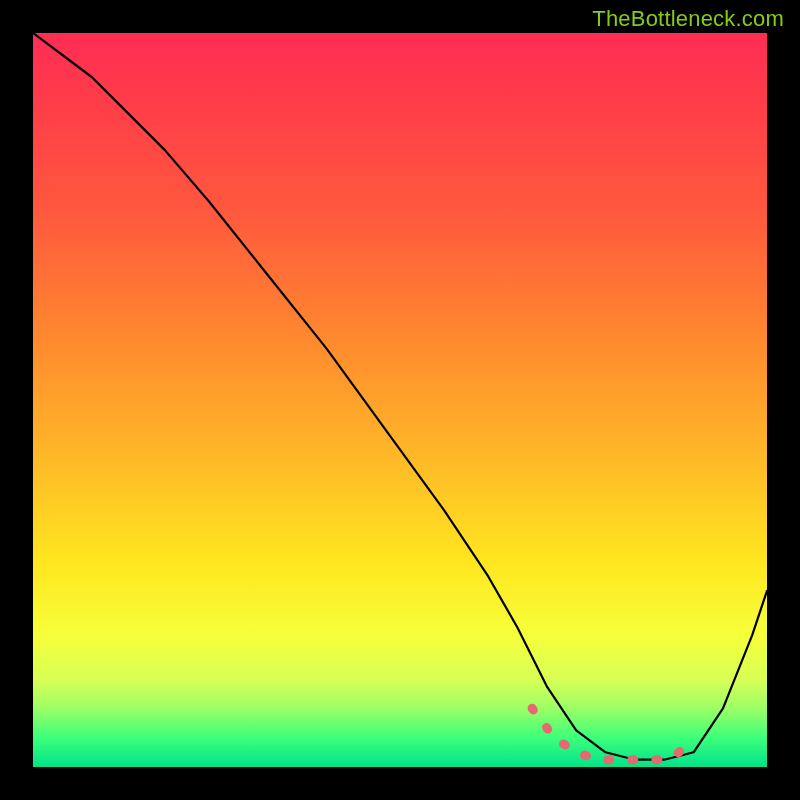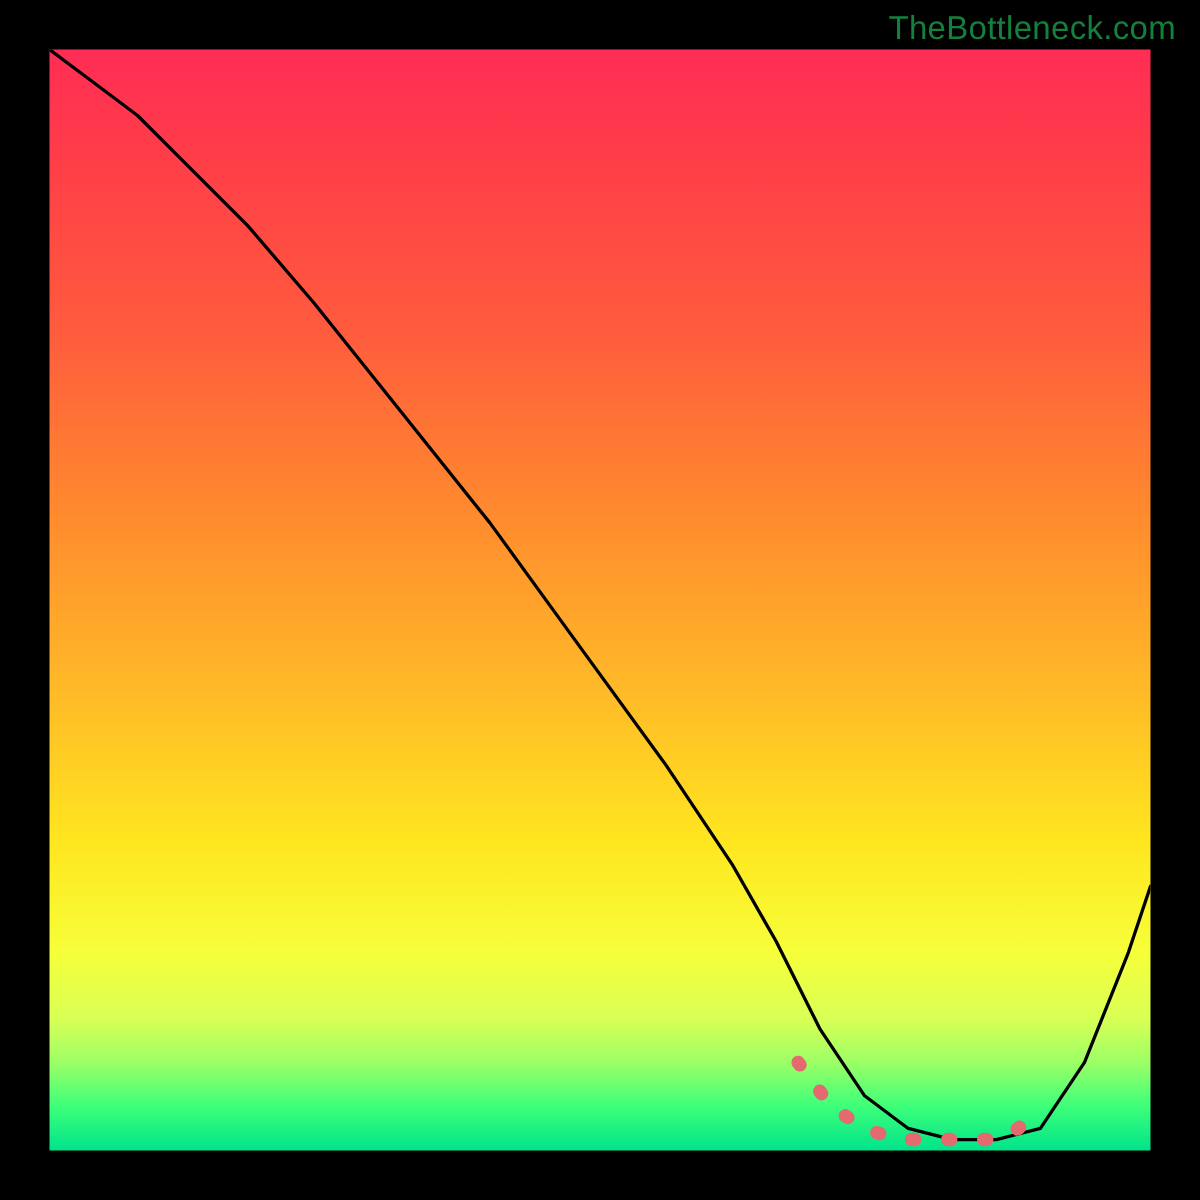--- a/index.html
+++ b/index.html
@@ -38,21 +38,21 @@
       #d9ff55 88%,
       #9cff66 92%,
       #3dff7a 96%,
       #00e38a 100%
     );
   }
   .watermark {
     position: absolute;
     top: 6px;
     right: 16px;
-    color: #15803d;
+    color: #84cc16;
     font-size: 22px;
     font-weight: 500;
     letter-spacing: 0.2px;
     user-select: none;
   }
   svg.curves {
     position: absolute;
     left: 0;
     top: 0;
     width: 734px;

